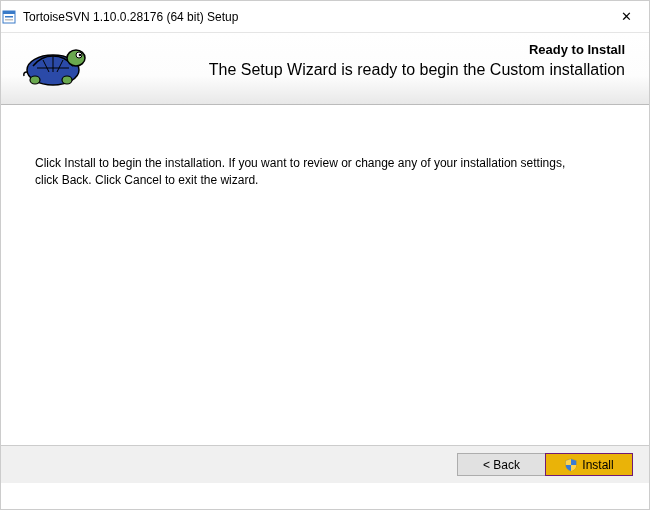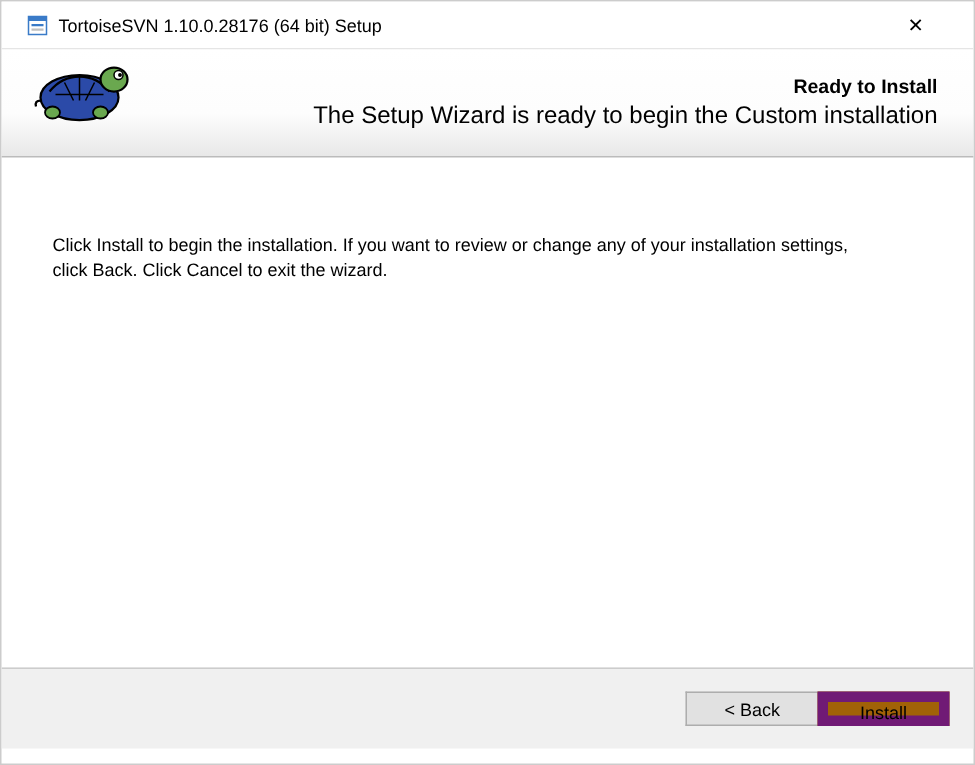--- a/index.html
+++ b/index.html
@@ -11,21 +11,21 @@
       height: 510px;
       overflow: hidden;
       border: 1px solid #ccc;
     }
     .titlebar {
       height: 32px;
       background: #fff;
       border-bottom: 1px solid #e5e5e5;
       display: flex;
       align-items: center;
-      padding: 0 16px;
+      padding: 0 0;
     }
     .titlebar-icon {
       width: 16px; height: 16px;
       margin-right: 6px;
       display: flex; align-items: center; justify-content: center;
     }
     .titlebar-title {
       flex: 1;
       font-size: 12px;
       color: #000;
@@ -37,21 +37,21 @@
       color: #000;
       cursor: pointer;
       font-family: Arial, sans-serif;
     }
 
     .header-banner {
       height: 72px;
       background: linear-gradient(to bottom, #ffffff 0%, #fdfdfd 60%, #e8e8e8 100%);
       border-bottom: 1px solid #bbb;
       display: flex;
-      align-items: flex-end;
+      align-items: center;
       padding: 0 20px 17px 12px;
       position: relative;
     }
     .logo-area {
       width: 80px; height: 64px;
       margin-right: 12px;
       display: flex; align-items: center; justify-content: center;
     }
     .header-text {
       flex: 1;
@@ -74,21 +74,21 @@
       height: 340px;
       font-size: 12px;
       color: #000;
       line-height: 1.4;
     }
     .content-text {
       max-width: 540px;
     }
 
     .footer {
-      height: 54px;
+      height: 38px;
       border-top: 1px solid #ccc;
       display: flex;
       align-items: center;
       justify-content: flex-end;
       padding: 0 16px;
       gap: 6px;
       background: #f0f0f0;
     }
     .btn {
       min-width: 88px;
@@ -98,23 +98,22 @@
       font-size: 12px;
       font-family: inherit;
       cursor: pointer;
       display: inline-flex;
       align-items: center;
       justify-content: center;
       gap: 4px;
       padding: 0 10px;
     }
     .btn.default {
-      border: 7px solid #701a75;
-      background: #a16207;
-      flex-direction: column;
+      border: 1px solid #701a75;
+      background: #eab308;
     }
     .btn-group-join {
       display: flex;
       gap: 0;
     }
     .btn-group-join .btn:first-child { border-right: none; }
     .shield { width: 14px; height: 14px; }
   </style>
 </head>
 <body>

